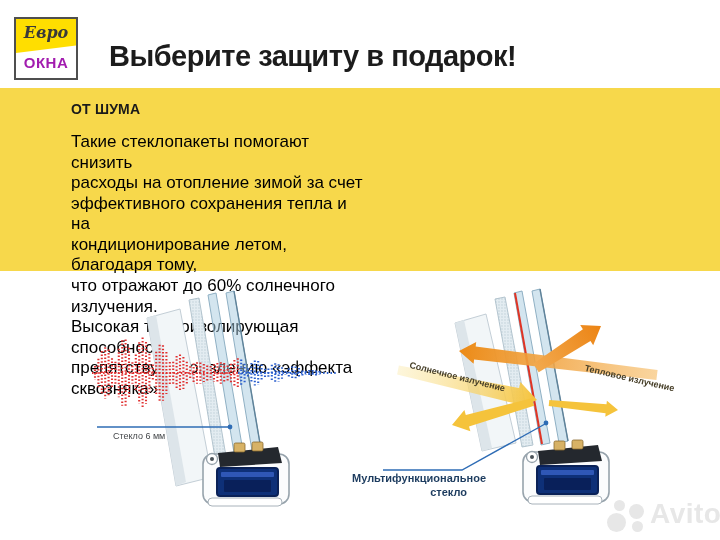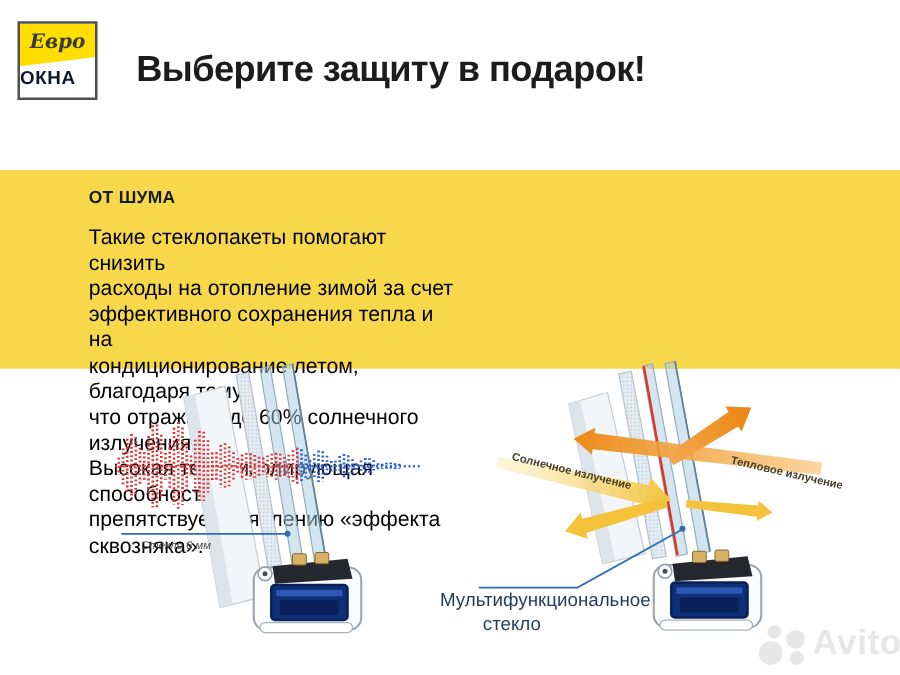--- a/index.html
+++ b/index.html
@@ -7,40 +7,40 @@
        font-family:"Liberation Sans", sans-serif;}
   .page{position:relative;width:720px;height:540px;background:#fff;overflow:hidden;border-radius:23px;}
 
   
   .header{position:absolute;left:0;top:0;width:720px;height:88px;background:#fff;}
   .logo{position:absolute;left:14px;top:17px;width:60px;height:59px;border:2px solid #4f4f4f;background:#fff;}
   .logo-top{height:34px;background:#FFDE00;clip-path:polygon(0 0,100% 0,100% 78%,0 100%);
             display:flex;align-items:flex-start;justify-content:center;}
   .logo-top span{font-family:"DejaVu Serif", serif;font-style:italic;font-weight:700;
                  font-size:16px;color:#3a3a3a;margin-top:4px;}
-  .logo-bottom{font-weight:700;font-size:15px;color:#0f172a;margin-top:1px;letter-spacing:0.5px;}
+  .logo-bottom{text-align:center;font-weight:700;font-size:15px;color:#a21caf;margin-top:1px;letter-spacing:0.5px;}
   .title{position:absolute;left:97px;top:44px;transform:translateY(-50%);margin:12px;
          font-size:29px;font-weight:700;color:#1c1c1c;letter-spacing:-0.5px;white-space:nowrap;}
 
   
-  .panel{position:absolute;left:0;top:88px;width:720px;height:159px;box-sizing:border-box;
-         display:flex;padding:13px 0 0 71px;gap:20px;margin-top:48px;}
+  .panel{position:absolute;left:0;top:88px;width:720px;height:183px;box-sizing:border-box;
+         display:flex;padding:13px 0 0 71px;gap:20px;}
   .col{width:292px;}
   .col h2{margin:0 0 15px;font-size:14px;font-weight:700;color:#1a1a1a;letter-spacing:0.2px;}
   .col p{margin:0;font-size:17px;line-height:1.21;color:#000000;white-space:pre-line;}
 
   
   .diagrams{position:absolute;left:0;top:271px;width:720px;height:269px;}
   .diagrams svg{position:absolute;left:0;top:0;}
   .lbl{position:absolute;font-size:9px;color:#3a3a3a;}
-  .lbl-steklo{left:113px;top:160px;color:#44474a;font-style:italic;}
+  .lbl-steklo{left:113px;top:160px;color:#44474a;}
   .lbl-solar{left:411px;top:89px;font-weight:700;color:#463e27;transform:rotate(14deg);transform-origin:0 0;white-space:nowrap;font-size:9px;}
   .lbl-heat{left:586px;top:92px;font-weight:700;color:#463e27;transform:rotate(13deg);transform-origin:0 0;white-space:nowrap;font-size:9px;}
-  .lbl-multi{left:352px;top:201px;width:115px;text-align:center;color:#1d3c5f;font-weight:400;
-             white-space:pre-line;line-height:1.25;font-size:15px;}
+  .lbl-multi{left:352px;top:201px;width:115px;text-align:right;color:#1d3c5f;font-weight:700;
+             white-space:pre-line;line-height:1.25;font-size:11px;}
 
   
   .watermark{position:absolute;left:606px;top:227px;display:flex;color:#e7e7e7;}
   .wm-logo{position:relative;width:44px;height:38px;}
   .wm-logo i{position:absolute;border-radius:50%;background:#e7e7e7;}
   .wm-c1{left:8px;top:2px;width:11px;height:11px;}
   .wm-c2{left:1px;top:15px;width:19px;height:19px;}
   .wm-c3{left:23px;top:6px;width:15px;height:15px;}
   .wm-c4{left:26px;top:23px;width:11px;height:11px;}
   .wm-text{font-size:28px;font-weight:700;letter-spacing:0.5px;}

